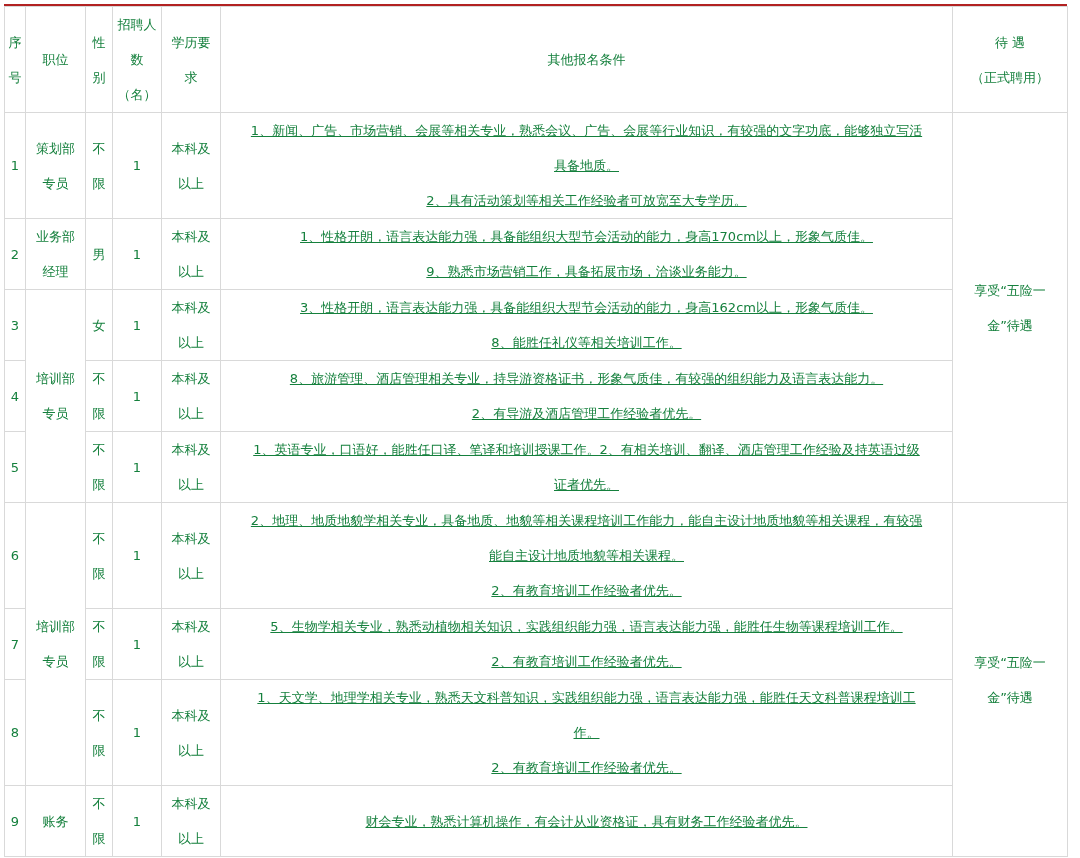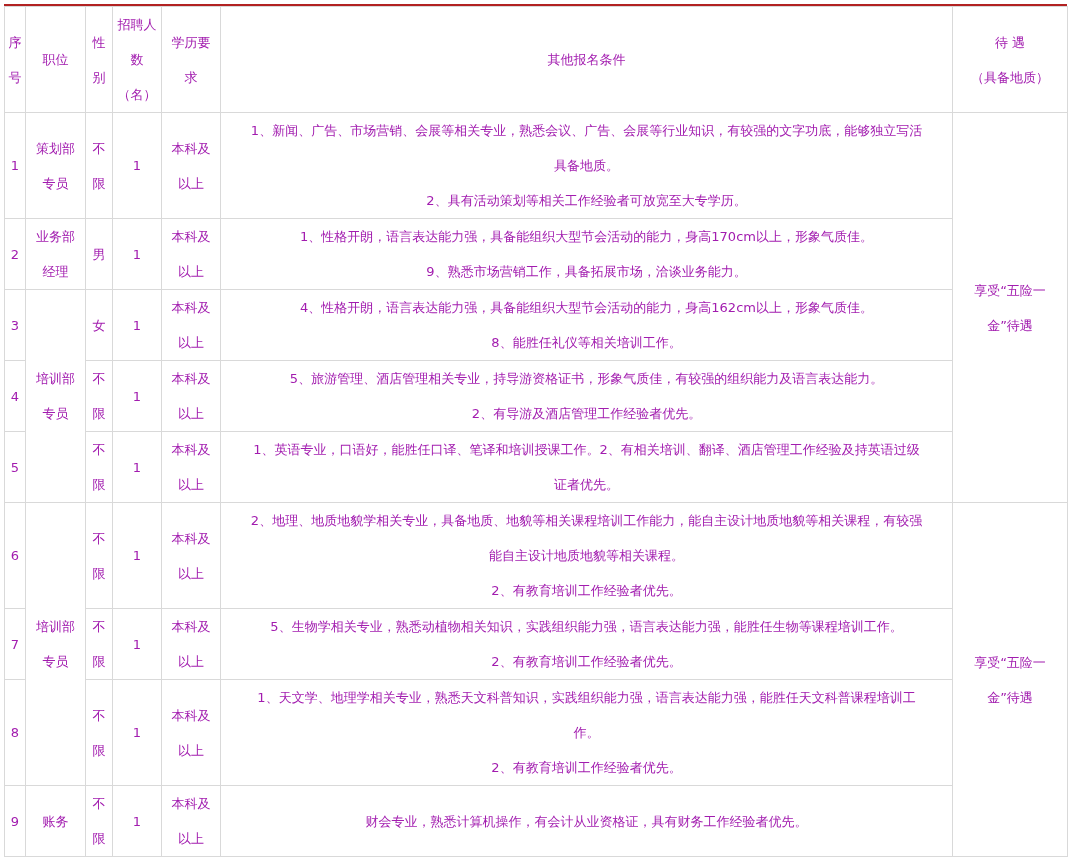--- a/index.html
+++ b/index.html
@@ -32,34 +32,35 @@
     table-layout: fixed;
     font-size: 13px;
     line-height: 35px;
   }
   table.recruit td, table.recruit th {
     border: 1px solid #d9d9d9;
     text-align: center;
     vertical-align: middle;
     padding: 0 6px;
     font-weight: normal;
-    color: #a21caf;
+    color: #15803d;
     overflow: hidden;
   }
   table.recruit th.narrow, table.recruit td.narrow {
     padding: 0 2px;
   }
   .lines span {
     display: block;
   }
   .cond {
     padding: 0 8px !important;
   }
   .cond span {
     display: block;
+    text-decoration: underline;
   }
 </style>
 </head>
 <body>
 
 <div class="red-rule"></div>
 
 <table class="recruit">
   <colgroup>
     <col style="width:21px">
@@ -86,21 +87,21 @@
       <span>数</span>
       <span>（名）</span>
     </th>
     <th class="narrow lines">
       <span>学历要</span>
       <span>求</span>
     </th>
     <th>其他报名条件</th>
     <th class="lines">
       <span>待 遇</span>
-      <span>（具备地质）</span>
+      <span>（正式聘用）</span>
     </th>
   </tr>
 
   <tr style="height:106px">
     <td class="narrow">1</td>
     <td class="lines">
       <span>策划部</span>
       <span>专员</span>
     </td>
     <td class="narrow lines">
@@ -151,38 +152,38 @@
     </td>
     <td class="narrow lines">
       <span>女</span>
     </td>
     <td class="narrow">1</td>
     <td class="narrow lines">
       <span>本科及</span>
       <span>以上</span>
     </td>
     <td class="cond">
-      <span>4、性格开朗，语言表达能力强，具备能组织大型节会活动的能力，身高162cm以上，形象气质佳。</span>
+      <span>3、性格开朗，语言表达能力强，具备能组织大型节会活动的能力，身高162cm以上，形象气质佳。</span>
       <span>8、能胜任礼仪等相关培训工作。</span>
     </td>
   </tr>
 
   <tr style="height:71px">
     <td class="narrow">4</td>
     <td class="narrow lines">
       <span>不</span>
       <span>限</span>
     </td>
     <td class="narrow">1</td>
     <td class="narrow lines">
       <span>本科及</span>
       <span>以上</span>
     </td>
     <td class="cond">
-      <span>5、旅游管理、酒店管理相关专业，持导游资格证书，形象气质佳，有较强的组织能力及语言表达能力。</span>
+      <span>8、旅游管理、酒店管理相关专业，持导游资格证书，形象气质佳，有较强的组织能力及语言表达能力。</span>
       <span>2、有导游及酒店管理工作经验者优先。</span>
     </td>
   </tr>
 
   <tr style="height:71px">
     <td class="narrow">5</td>
     <td class="narrow lines">
       <span>不</span>
       <span>限</span>
     </td>

